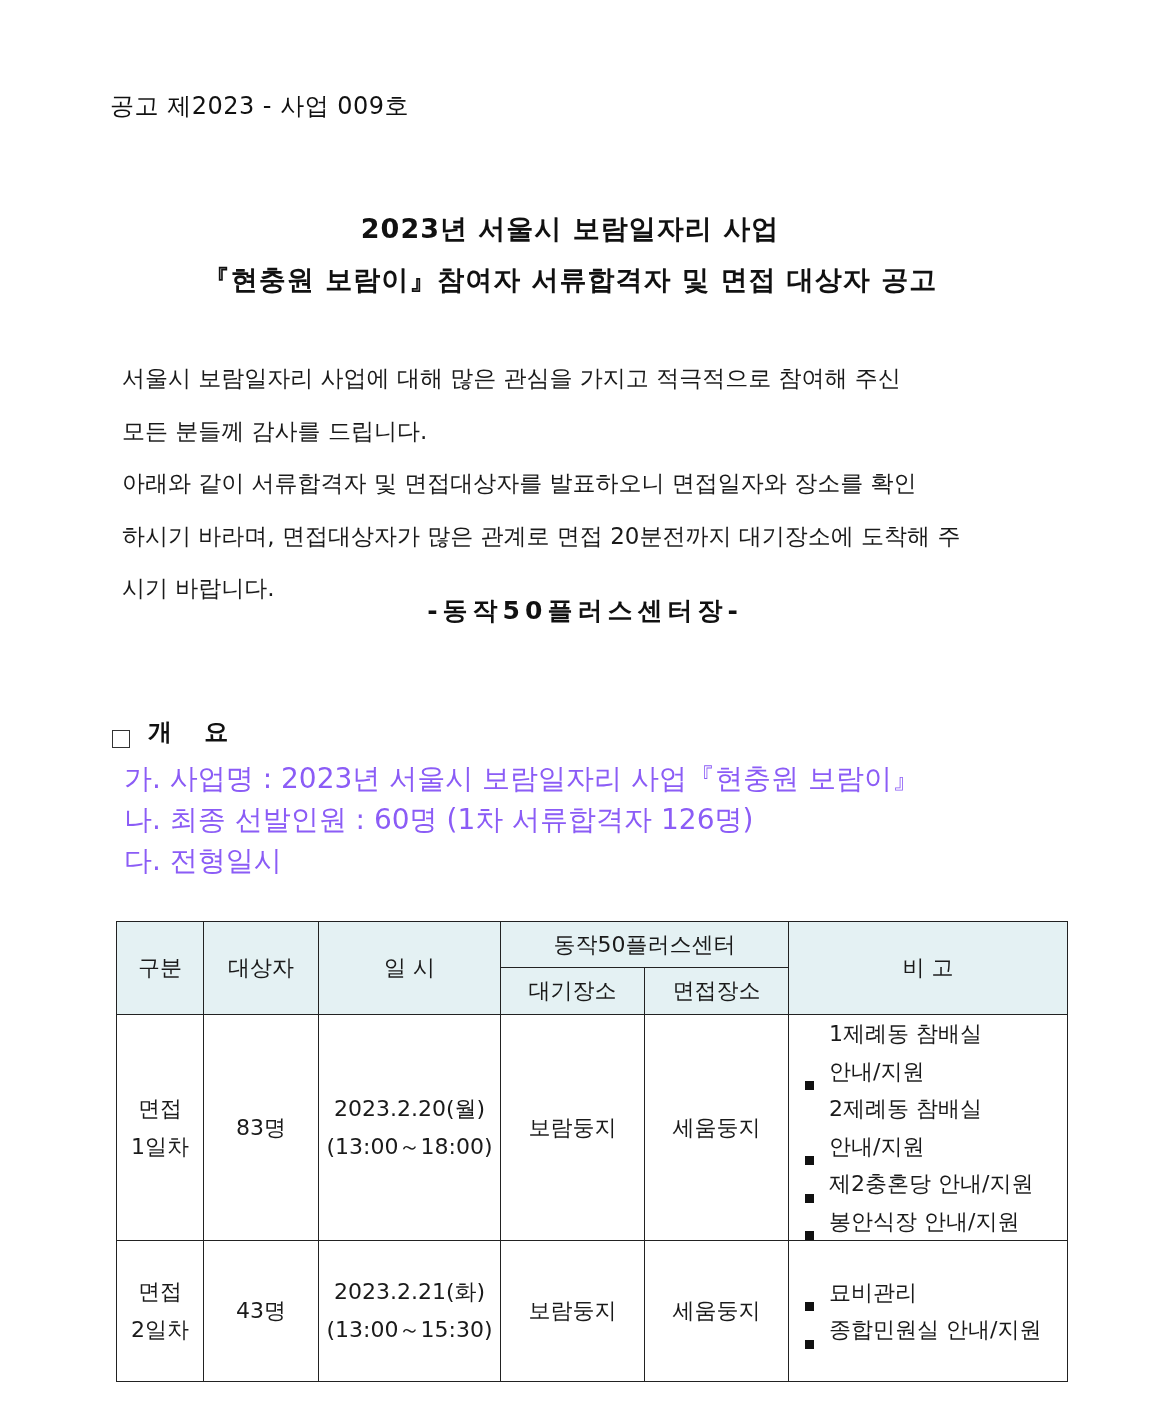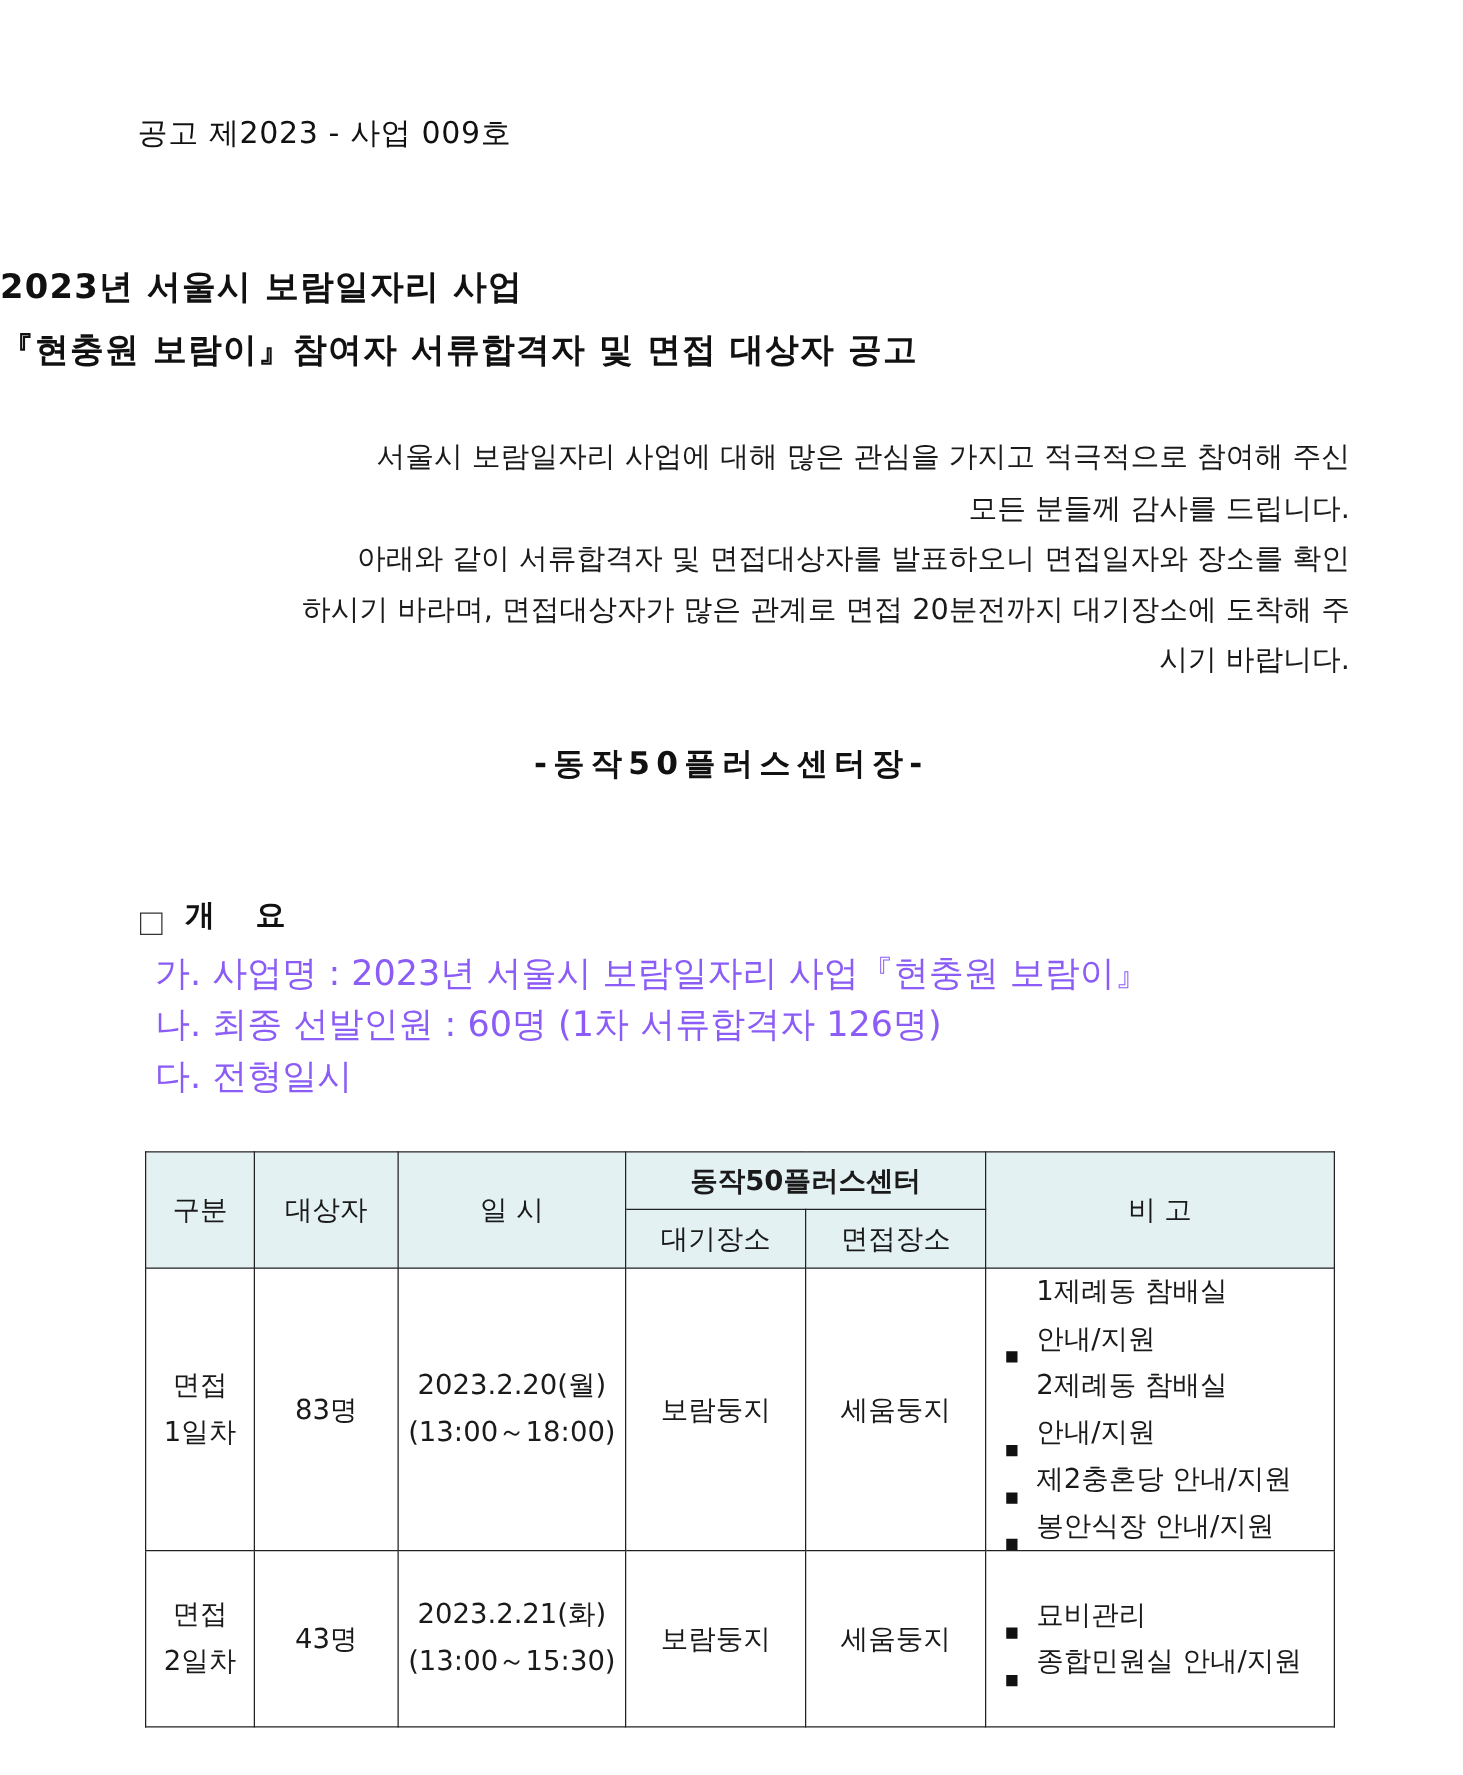--- a/index.html
+++ b/index.html
@@ -20,37 +20,37 @@
     .doc-number {
       left: 110px;
       top: 90px;
       font-size: 24px;
       font-weight: normal;
       letter-spacing: 0.5px;
     }
     .title-line {
       left: 0;
       width: 1140px;
-      text-align: left;
+      text-align: center;
       font-size: 27px;
       font-weight: bold;
       letter-spacing: 1px;
     }
     .title-1 { top: 211px; }
     .title-2 { top: 262px; }
 
     .intro {
       left: 110px;
       width: 970px;
       top: 346px;
       font-size: 23px;
       line-height: 40.5px;
       color: #1a1a1a;
     }
-    .intro p { margin: 0; white-space: nowrap; text-align: right; }
+    .intro p { margin: 12px; white-space: nowrap; }
 
     .sign {
       left: 0;
       width: 1140px;
       text-align: center;
       top: 594px;
       font-size: 25px;
       font-weight: bold;
       letter-spacing: 5px;
       margin-left: 15px;
@@ -96,21 +96,21 @@
       border: 1.5px solid #222;
       text-align: center;
       vertical-align: middle;
       padding: 0;
       font-weight: normal;
     }
     table.schedule th {
       background: #e4f1f3;
     }
     table.schedule th.group {
-      font-weight: bold;
+      font-weight: normal;
       text-align: center;
     }
     .col-1 { width: 87px; }
     .col-2 { width: 115px; }
     .col-3 { width: 182px; }
     .col-4 { width: 144px; }
     .col-5 { width: 144px; }
     .col-6 { width: 279px; }
 
     .hdr-r1 { height: 46px; }

